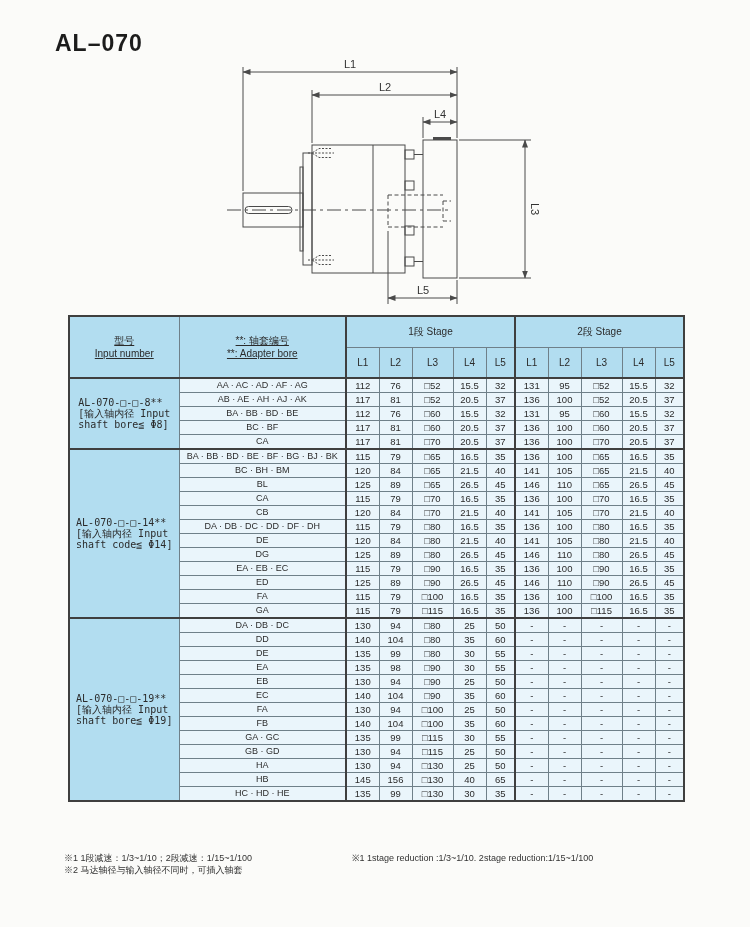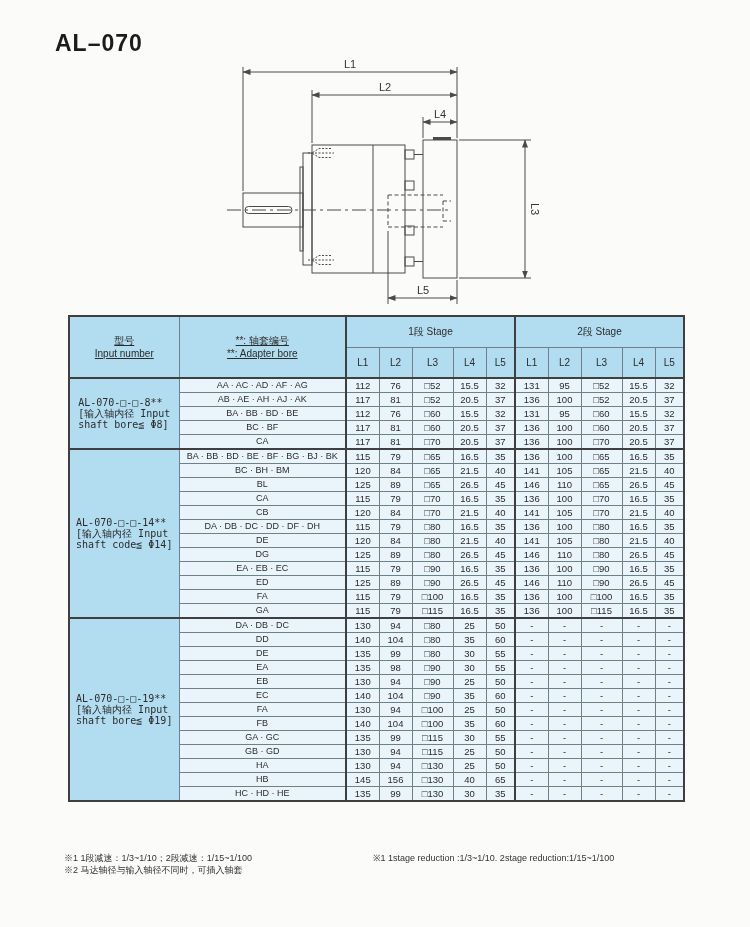--- a/index.html
+++ b/index.html
@@ -25,21 +25,21 @@
   .spec td.model-cell { background:var(--header-bg,#b2ddf0); font-family:"DejaVu Sans Mono", monospace;
                font-size:10px; }
   .spec td.model-cell .ml { display:inline-block; text-align:left; line-height:11px; white-space:nowrap; }
   .spec .stage-start { border-left:2px solid var(--border-dark,#3f3f3f); }
   .spec tbody tr.grp-start td { border-top:2px solid var(--border-dark,#3f3f3f); }
   .spec thead tr:last-child th { border-bottom:1.5px solid var(--border-dark,#3f3f3f); }
 
   .notes { position:absolute; font-family:Liberation Sans, sans-serif; font-size:9px;
            line-height:11.5px; color:#333; white-space:nowrap; }
   .notes-zh { left:64px; top:853px; }
-  .notes-en { left:373px; top:853px; }
+  .notes-en { left:352px; top:853px; }
 </style>
 </head>
 <body>
 
 <div class="page">
 
   <h1 class="title">AL–070</h1>
 
   <svg class="drawing" width="360" height="255" viewBox="0 0 360 255">
     <defs>

